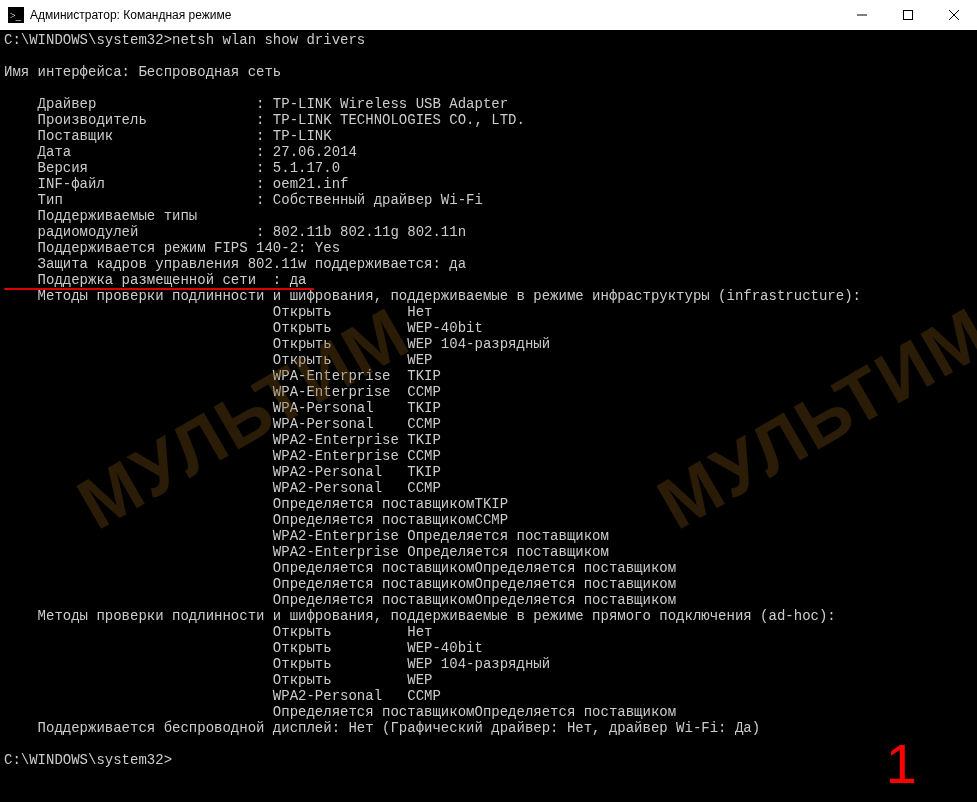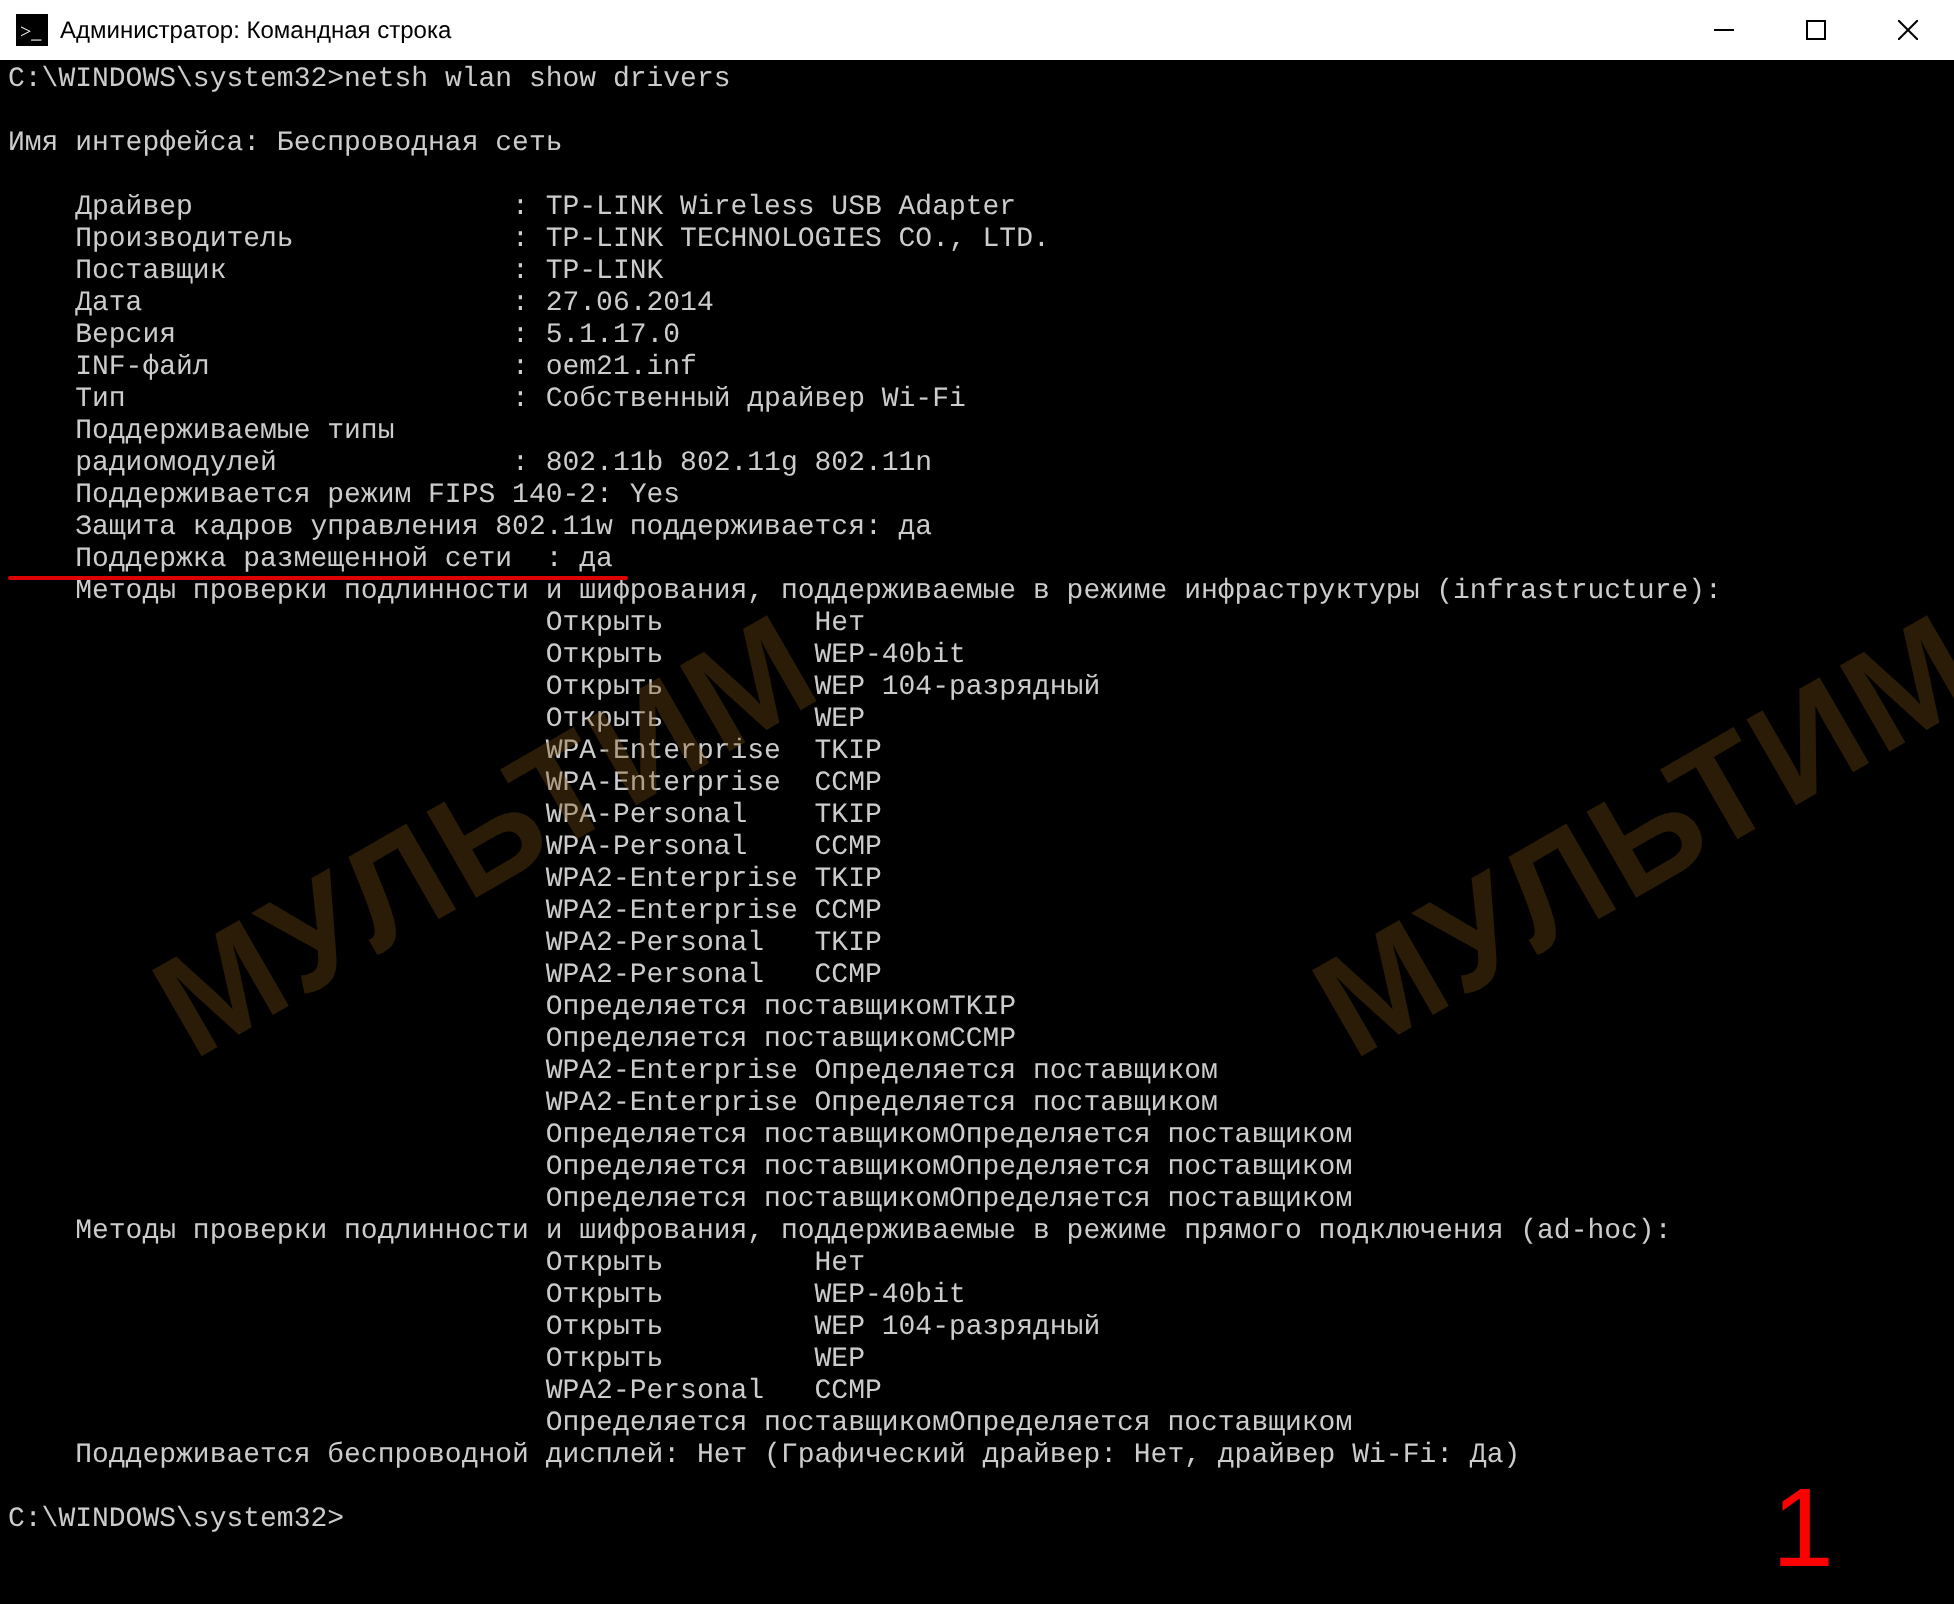--- a/index.html
+++ b/index.html
@@ -103,21 +103,21 @@
 
 <div class="window">
 
   <div class="titlebar">
     <span class="icon">
       <svg width="16" height="16" viewBox="0 0 16 16">
         <rect x="0" y="0" width="16" height="16" fill="#000"></rect>
         <text x="2" y="12" font-size="10" fill="#fff" font-family="Consolas">&gt;_</text>
       </svg>
     </span>
-    <span class="title">Администратор: Командная строка</span>
+    <span class="title">Администратор: Командная режиме</span>
     <span class="spacer"></span>
     <div class="ctrl">
       <svg width="10" height="10">
           <line x1="0" y1="5" x2="10" y2="5" stroke="#000" stroke-width="1"></line>
         </svg>
     </div>
     <div class="ctrl">
       <svg width="10" height="10">
           <rect x="0.5" y="0.5" width="9" height="9" fill="none" stroke="#000" stroke-width="1"></rect>
         </svg>

